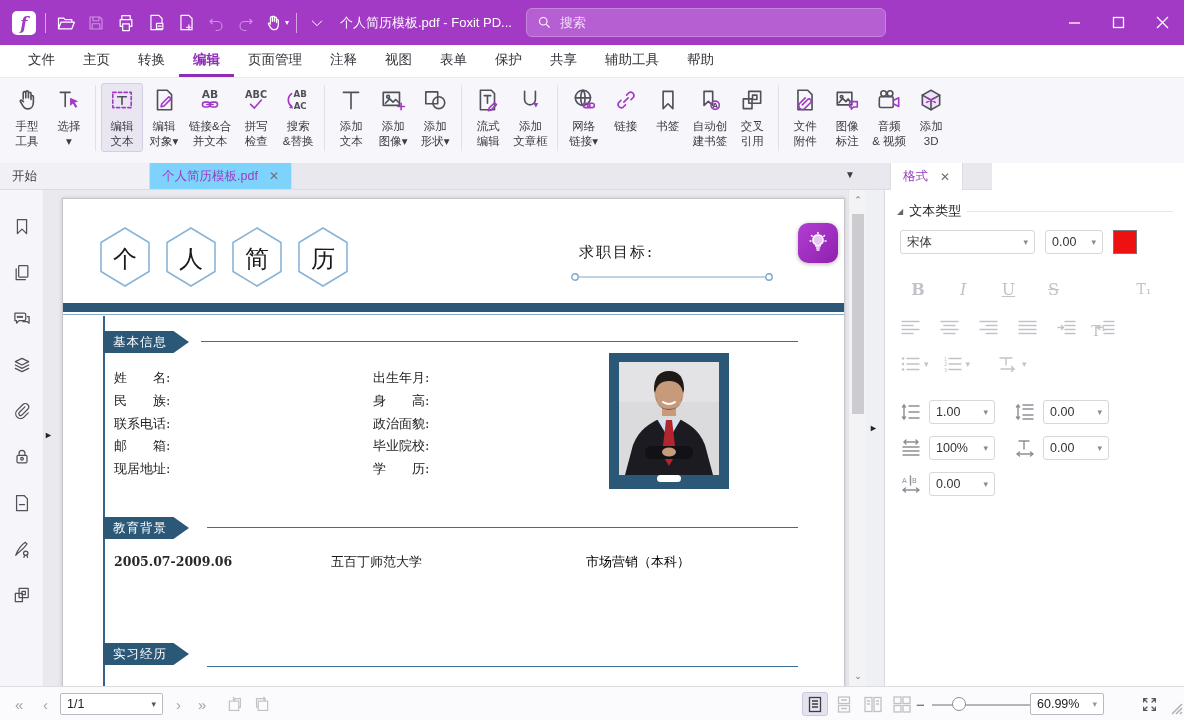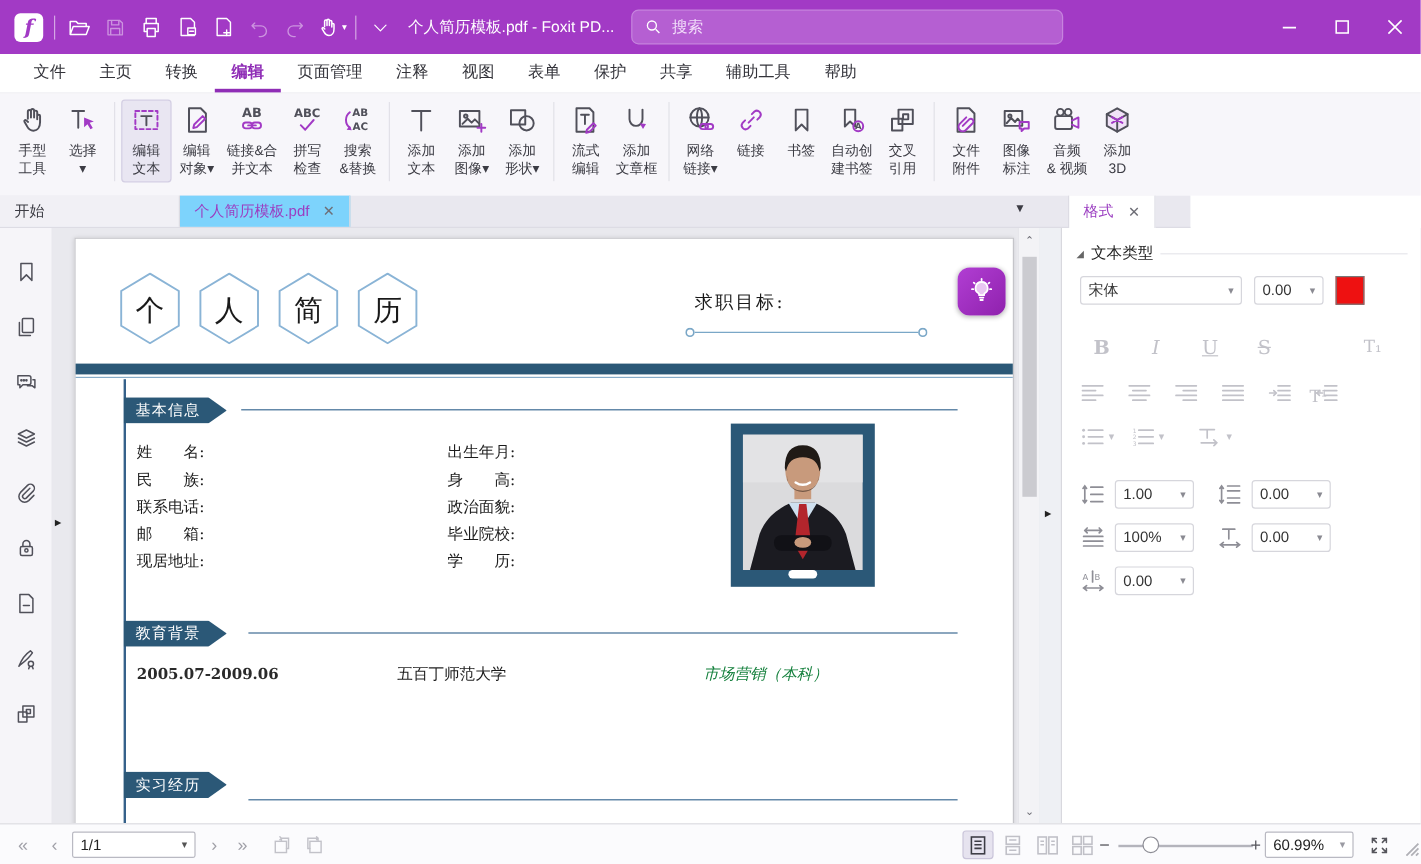--- a/index.html
+++ b/index.html
@@ -86,21 +86,21 @@
   .band-sub{position:absolute;left:0;top:115px;width:781px;height:1px;background:#85abc8;}
   .vline{position:absolute;left:40px;top:117px;width:2px;height:403px;background:#35618a;}
   .banner{position:absolute;left:40px;height:22px;background:#2b5877;color:#fff;
     font-size:12.5px;line-height:22px;padding:0 22px 0 10px;
     clip-path:polygon(0 0,82% 0,100% 50%,82% 100%,0 100%);
     font-family:"DejaVu Serif","Liberation Serif",serif;letter-spacing:1px;}
   .hrule{position:absolute;height:1px;background:#3f6d94;}
   .fieldcol span{display:block;font-size:13px;color:#1c1c1c;line-height:22.8px;}
   .edu-date{position:absolute;left:51px;top:355px;font-size:12.5px;font-weight:bold;color:#2a2a2a;}
   .edu-school{position:absolute;left:268px;top:354px;font-size:13px;color:#1c1c1c;}
-  .edu-major{position:absolute;left:523px;top:354px;font-size:13px;color:#15803d;font-style:italic;}
+  .edu-major{position:absolute;left:523px;top:354px;font-size:13px;color:#000000;}
   .edu-course{position:absolute;left:51px;top:376px;width:680px;font-size:13px;color:#1c1c1c;line-height:24px;}
   .photo{position:absolute;left:546px;top:154px;width:120px;height:136px;background:#2b5877;padding:9px 10px 0;}
   .photo .pill{position:absolute;left:48px;bottom:7px;width:24px;height:7px;background:#fff;border-radius:4px;}
   .ai-btn{position:absolute;left:735px;top:24px;width:40px;height:40px;border-radius:10px;
     background:linear-gradient(135deg,#b13ed3,#8f21ad);display:flex;align-items:center;justify-content:center;
     box-shadow:0 1px 4px rgba(0,0,0,.3);}
 
   
   .fpanel{position:absolute;left:884px;top:0;width:300px;height:496px;background:#fff;border-left:1px solid #d8d8de;}
   .fsec{position:absolute;left:12px;top:12px;display:flex;align-items:center;gap:6px;width:276px;}
@@ -122,21 +122,21 @@
 
   
   .statusbar{position:absolute;left:0;top:686px;width:1184px;height:34px;background:#fbfbfd;border-top:1px solid #dcdce2;}
   .st-nav{position:absolute;top:0;height:34px;display:flex;align-items:center;color:#a0a0a8;font-size:15px;}
   .pagebox{width:103px;height:22px;border:1px solid #b9b9c2;background:#fff;border-radius:2px;
     display:flex;align-items:center;justify-content:space-between;padding:0 6px;font-size:12.5px;color:#222;}
   .viewbtn{width:26px;height:24px;display:flex;align-items:center;justify-content:center;border-radius:3px;margin-right:3px;}
   .viewbtn.active{background:#e6e3ef;border:1px solid #cac5da;}
   .slider-track{position:absolute;left:932px;top:17px;width:112px;height:1.5px;background:#b4b4bc;}
   .slider-knob{position:absolute;left:952px;top:10px;width:14px;height:14px;border-radius:50%;background:#fff;border:1px solid #8d8d95;}
-  .zoombox{position:absolute;left:1054px;top:6px;width:74px;height:22px;border:1px solid #b9b9c2;background:#fff;border-radius:2px;
+  .zoombox{position:absolute;left:1030px;top:6px;width:74px;height:22px;border:1px solid #b9b9c2;background:#fff;border-radius:2px;
     display:flex;align-items:center;justify-content:space-between;padding:0 6px;font-size:12.5px;color:#222;}
   .grip{position:absolute;right:1px;bottom:1px;}
 </style>
 </head>
 <body>
 
 <div class="app">
 
   <div class="titlebar">
     <div class="logo">f</div>

